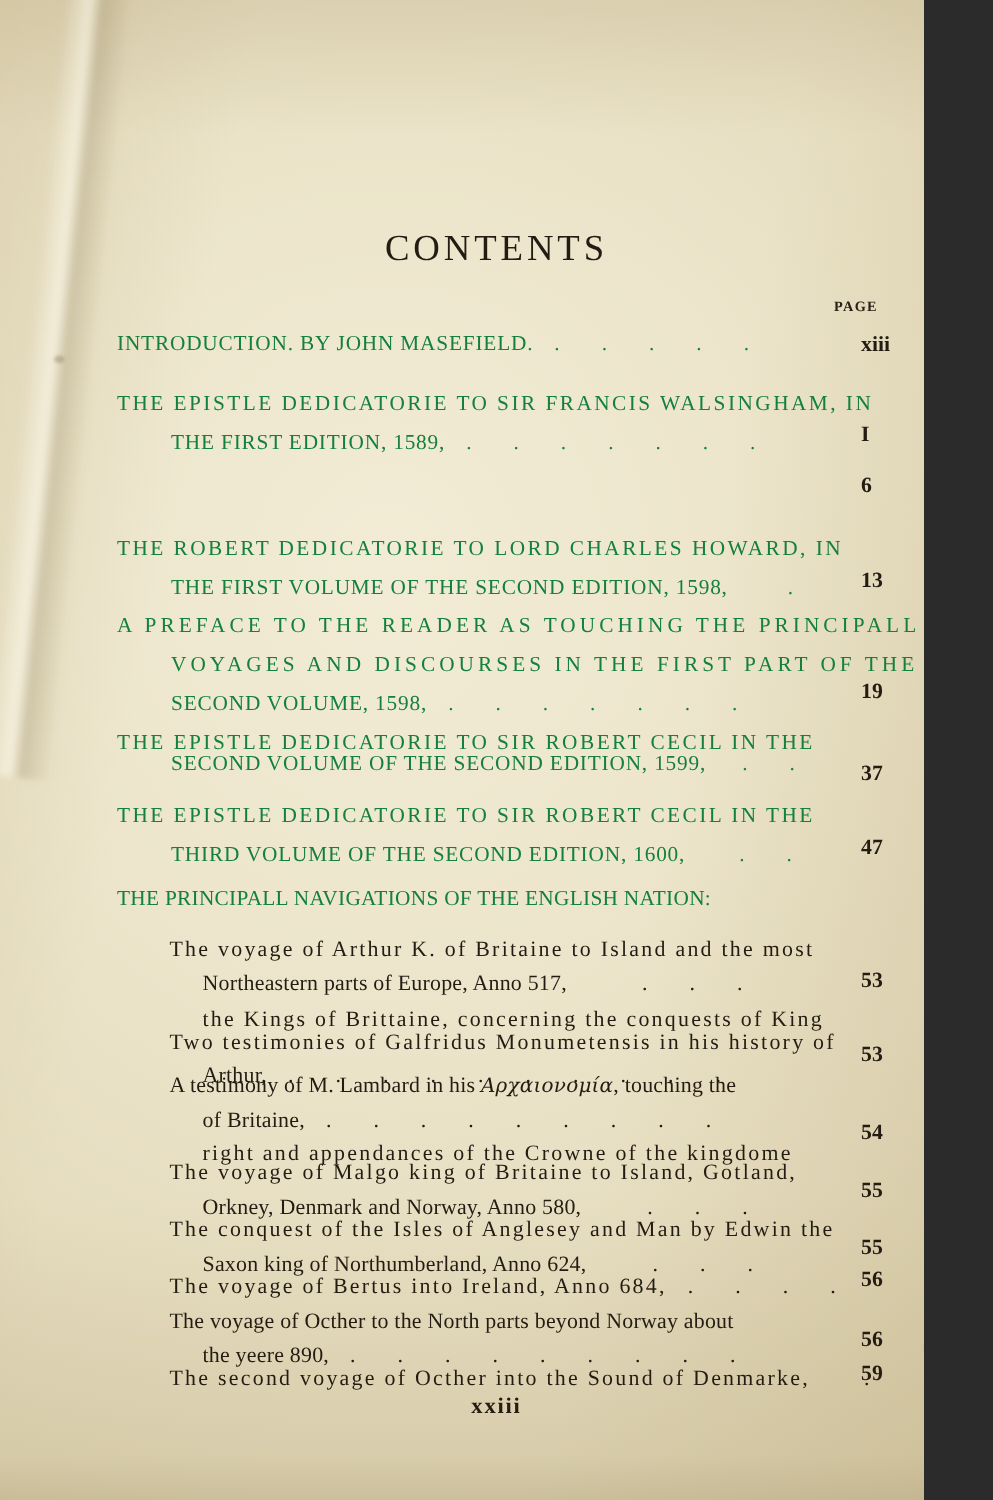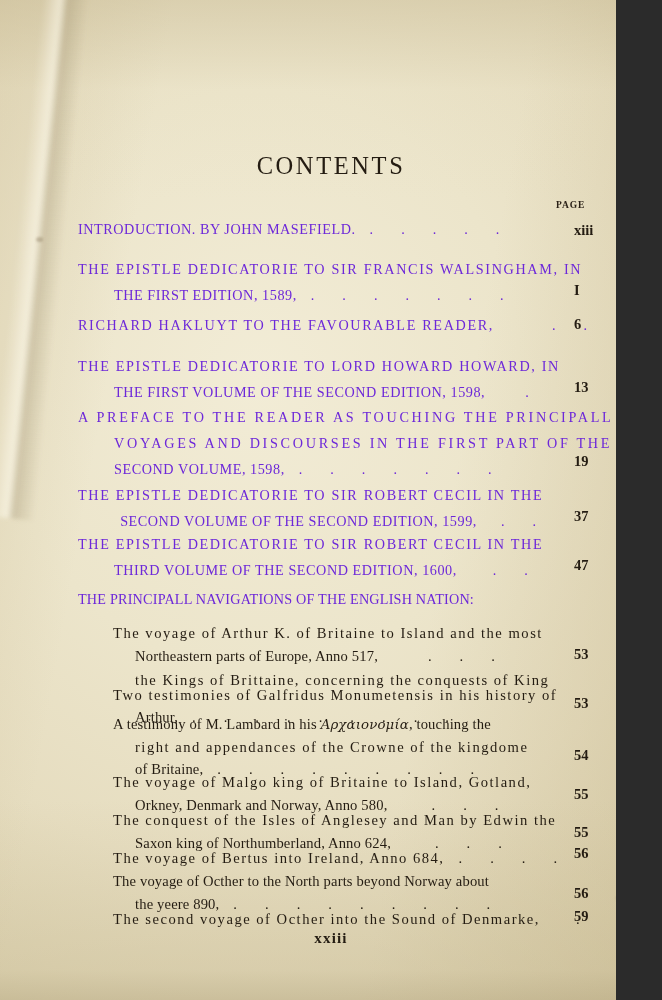--- a/index.html
+++ b/index.html
@@ -114,21 +114,21 @@
   .line {
     white-space: nowrap;
   }
   .line.indent { padding-left: 36px; }
 
   
   .smallcaps .line {
     font-size: 14.2px;
     letter-spacing: 0.55px;
     font-variant: small-caps;
-    color: #6d28d9;
+    color: #15803d;
     line-height: 1.0;
   }
   .smallcaps .line.tight { letter-spacing: 0.2px; }
   .smallcaps .line.wide  { letter-spacing: 1.65px; }
   .smallcaps .line.wider { letter-spacing: 2.7px; }
 
   
   .sub {
     left: 113px;
     width: 530px;
@@ -208,48 +208,43 @@
     <div class="pagenum" style="top:222px;">xiii</div>
 
     <div class="entry smallcaps" style="top:262px;">
       <div class="lines">
         <div class="line wide">THE EPISTLE DEDICATORIE TO SIR FRANCIS WALSINGHAM, IN</div>
         <div class="line indent" style="margin-top:12px;"><span>THE FIRST EDITION, 1589,</span><span class="dots loose"><i>.</i><i>.</i><i>.</i><i>.</i><i>.</i><i>.</i><i>.</i></span></div>
       </div>
     </div>
     <div class="pagenum" style="top:282px;">I</div>
 
-    <div class="entry smallcaps" style="top:318px;">
-      <div class="lines">
-        <div class="line wide"><span>RICHARD HAKLUYT TO THE FAVOURABLE READER,</span><span class="dots loose" style="margin-left:44px;"><i>.</i><i>.</i></span></div>
-      </div>
-    </div>
     <div class="pagenum" style="top:316px;">6</div>
 
     <div class="entry smallcaps" style="top:359px;">
       <div class="lines">
-        <div class="line wide">THE EPISTLE DEDICATORIE TO LORD HOWARD HOWARD, IN</div>
+        <div class="line wide">THE ROBERT DEDICATORIE TO LORD CHARLES HOWARD, IN</div>
         <div class="line indent" style="margin-top:12px;"><span>THE FIRST VOLUME OF THE SECOND EDITION, 1598,</span><span class="dots loose" style="margin-left:26px;"><i>.</i></span></div>
       </div>
     </div>
     <div class="pagenum" style="top:379px;">13</div>
 
     <div class="entry smallcaps" style="top:410px;">
       <div class="lines">
         <div class="line wider">A PREFACE TO THE READER AS TOUCHING THE PRINCIPALL</div>
         <div class="line indent wider" style="margin-top:12px;">VOYAGES AND DISCOURSES IN THE FIRST PART OF THE</div>
         <div class="line indent" style="margin-top:12px;"><span>SECOND VOLUME, 1598,</span><span class="dots loose"><i>.</i><i>.</i><i>.</i><i>.</i><i>.</i><i>.</i><i>.</i></span></div>
       </div>
     </div>
     <div class="pagenum" style="top:453px;">19</div>
 
     <div class="entry smallcaps" style="top:488px;">
       <div class="lines">
         <div class="line wide">THE EPISTLE DEDICATORIE TO SIR ROBERT CECIL IN THE</div>
-        <div class="line indent" style="margin-top:12px;text-align:right;"><span>SECOND VOLUME OF THE SECOND EDITION, 1599,</span><span class="dots loose" style="margin-left:10px;"><i>.</i><i>.</i></span></div>
+        <div class="line indent" style=""><span>SECOND VOLUME OF THE SECOND EDITION, 1599,</span><span class="dots loose" style="margin-left:10px;"><i>.</i><i>.</i></span></div>
       </div>
     </div>
     <div class="pagenum" style="top:508px;">37</div>
 
     <div class="entry smallcaps" style="top:537px;">
       <div class="lines">
         <div class="line wide">THE EPISTLE DEDICATORIE TO SIR ROBERT CECIL IN THE</div>
         <div class="line indent" style="margin-top:12px;"><span>THIRD VOLUME OF THE SECOND EDITION, 1600,</span><span class="dots loose" style="margin-left:22px;"><i>.</i><i>.</i></span></div>
       </div>
     </div>
@@ -274,22 +269,22 @@
         <div class="line indent wide" style="margin-top:8px;">the Kings of Brittaine, concerning the conquests of King</div>
         <div class="line wide">Two testimonies of Galfridus Monumetensis in his history of</div>
         <div class="line indent" style="margin-top:8px;"><span>Arthur,</span><span class="dots loose"><i>.</i><i>.</i><i>.</i><i>.</i><i>.</i><i>.</i><i>.</i><i>.</i><i>.</i><i>.</i></span></div>
       </div>
     </div>
     <div class="pagenum" style="top:695px;">53</div>
 
     <div class="entry sub" style="top:717px;">
       <div class="lines">
         <div class="line"><span>A testimony of M. Lambard in his </span><span class="greek">Αρχαιονομία</span><span>, touching the</span></div>
+        <div class="line indent" style="margin-top:8px;"><span>of Britaine,</span><span class="dots loose"><i>.</i><i>.</i><i>.</i><i>.</i><i>.</i><i>.</i><i>.</i><i>.</i><i>.</i></span></div>
         <div class="line indent wide" style="margin-top:8px;">right and appendances of the Crowne of the kingdome</div>
-        <div class="line indent" style="margin-top:8px;"><span>of Britaine,</span><span class="dots loose"><i>.</i><i>.</i><i>.</i><i>.</i><i>.</i><i>.</i><i>.</i><i>.</i><i>.</i></span></div>
       </div>
     </div>
     <div class="pagenum" style="top:747px;">54</div>
 
     <div class="entry sub" style="top:775px;">
       <div class="lines">
         <div class="line wide">The voyage of Malgo king of Britaine to Island, Gotland,</div>
         <div class="line indent" style="margin-top:8px;"><span>Orkney, Denmark and Norway, Anno 580,</span><span class="dots loose" style="margin-left:30px;"><i>.</i><i>.</i><i>.</i></span></div>
       </div>
     </div>

